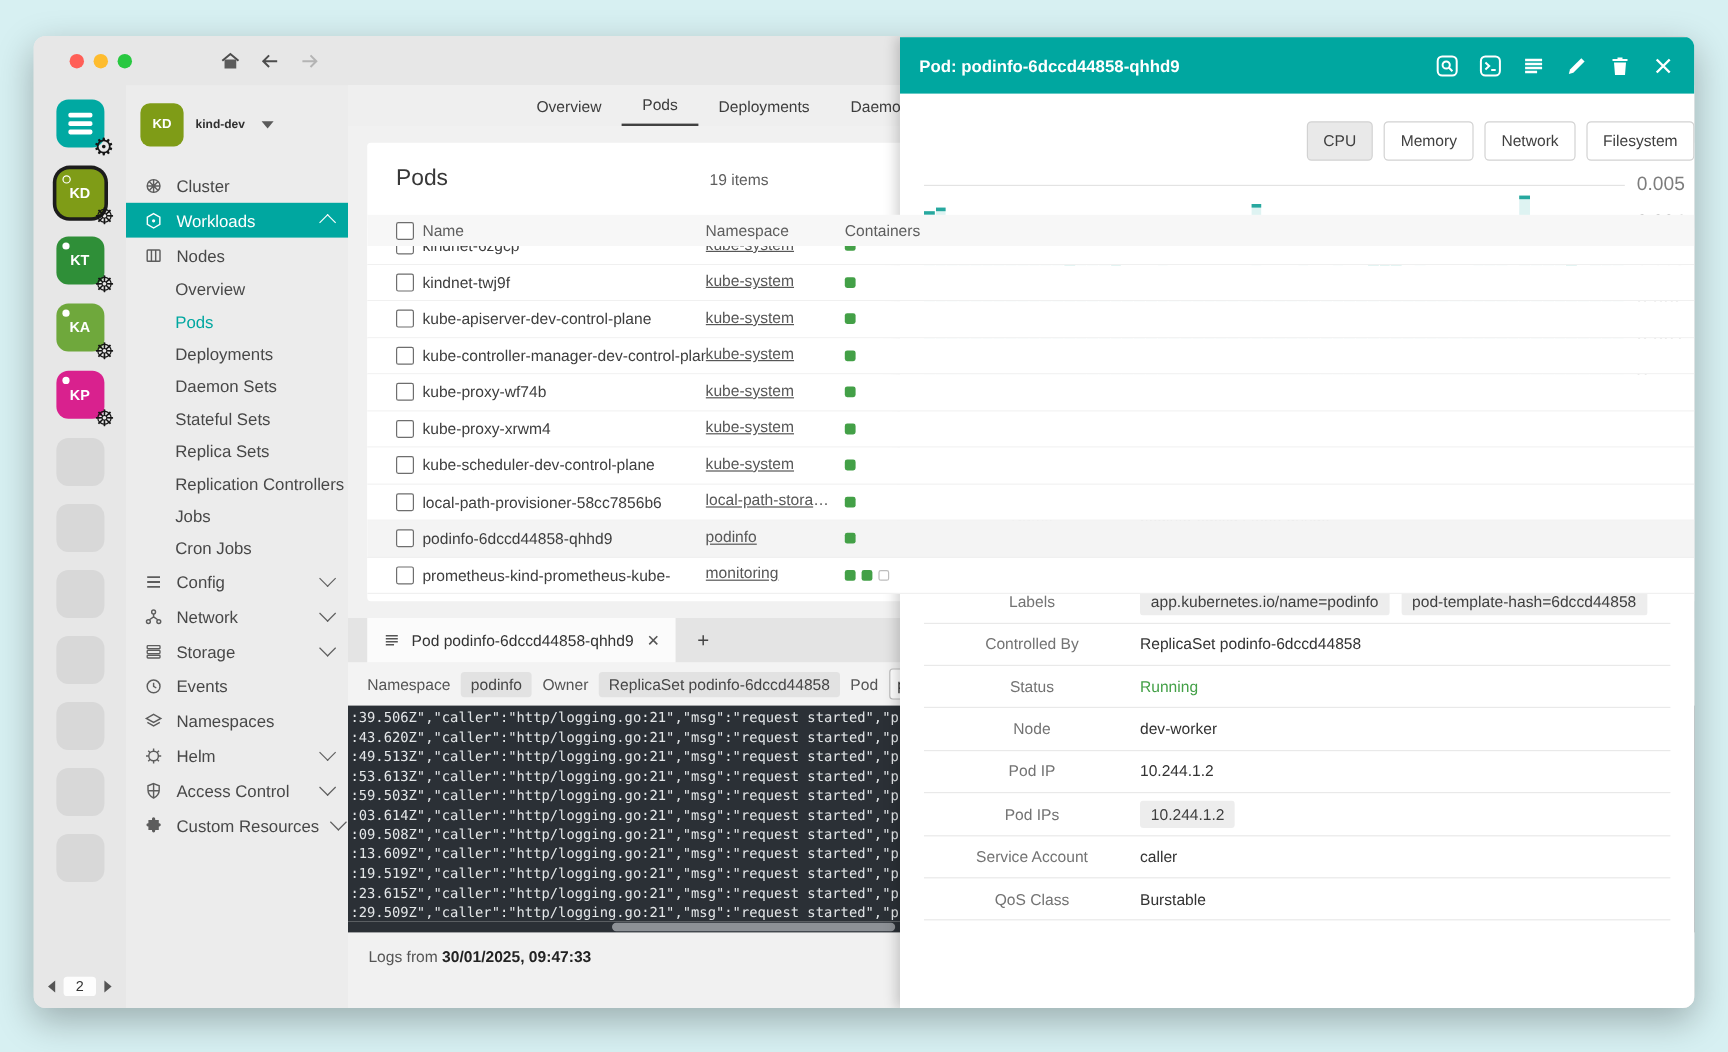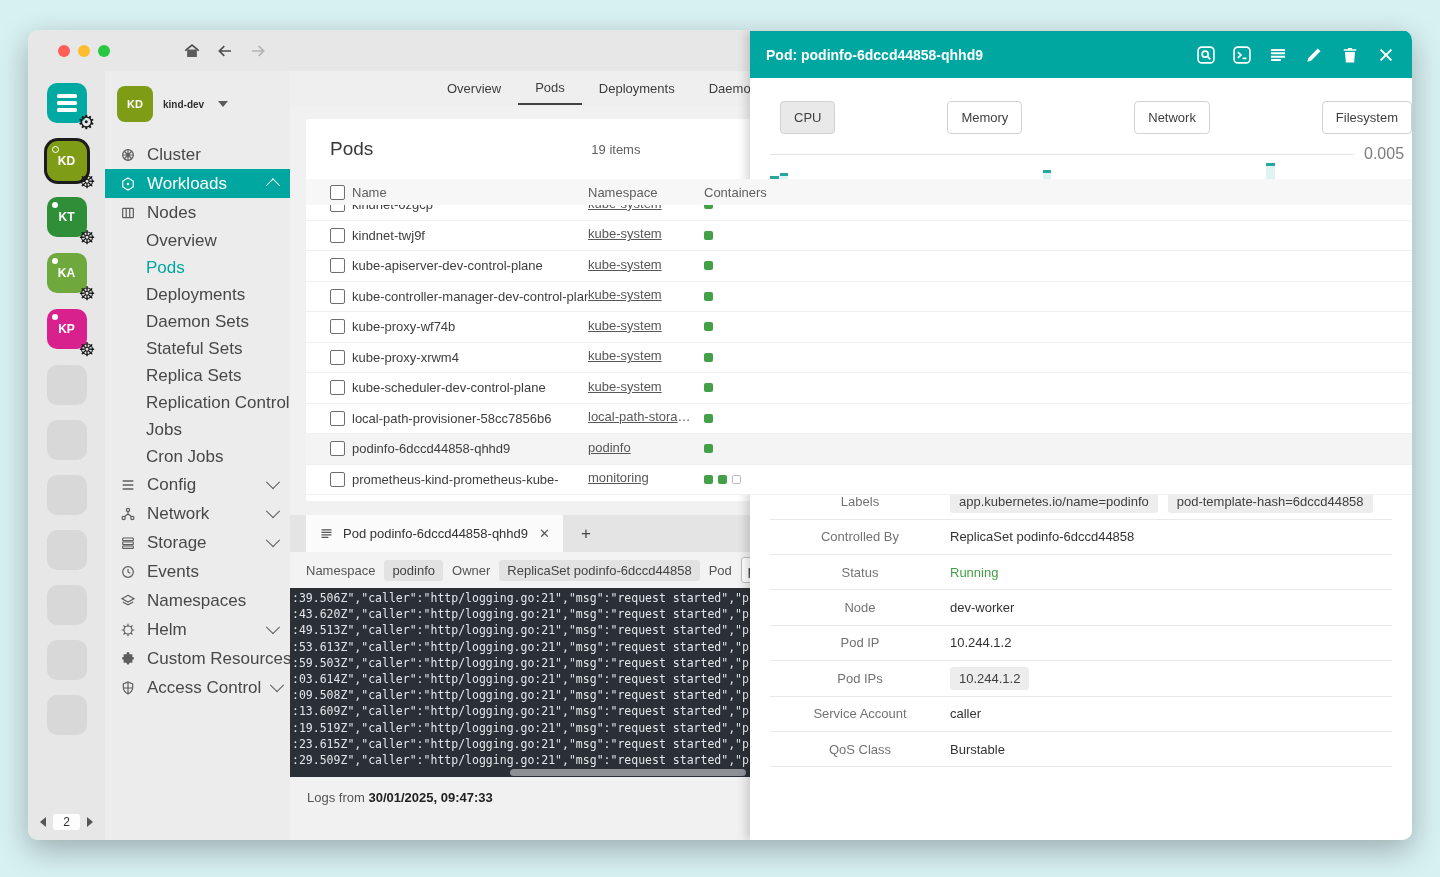--- a/index.html
+++ b/index.html
@@ -42,21 +42,21 @@
   .pager-arrow.right { border-left:6px solid #555; }
   .pager-page { background:#fdfdfd; border-radius:3px; padding:1px 10px; font-size:12px; color:#333; }
 
   
   .sidebar { position:absolute; left:77px; top:41px; width:185px; bottom:0; background:#ececec; }
   .cluster-sel { display:flex; align-items:center; gap:10px; padding:15px 12px 18px 12px; }
   .sel-badge { width:36px; height:36px; border-radius:8px; display:flex; align-items:center; justify-content:center;
     color:#fff; font-weight:bold; font-size:11px; }
   .sel-name { font-weight:bold; font-size:10px; color:#303030; }
   .sel-caret { width:0; height:0; border-left:5px solid transparent; border-right:5px solid transparent; border-top:6px solid #5a5a5a; margin-left:4px; }
-  .menu { font-size:17px; color:#484848; }
+  .menu { font-size:14px; color:#484848; }
   .menu-item { height:29px; display:flex; align-items:center; padding:0 12px 0 14px; gap:11px; cursor:default; }
   .menu-item .mi-icon { width:17px; height:17px; color:#5d5d5d; display:flex; align-items:center; justify-content:center; flex:none; }
   .menu-item .mi-icon svg { width:16px; height:16px; }
   .menu-item .mi-label { flex:1; white-space:nowrap; }
   .menu-item .chev { width:10px; height:10px; border-right:1.8px solid #5d5d5d; border-bottom:1.8px solid #5d5d5d; flex:none; }
   .chev.down { transform:rotate(45deg) translate(-2px,-2px); }
   .chev.up { transform:rotate(-135deg) translate(-1px,-1px); }
   .menu-item.active { background:#00a7a0; color:#fff; }
   .menu-item.active .mi-icon, .menu-item.active .chev { color:#fff; border-color:#fff; }
   .menu-sub { height:27px; display:flex; align-items:center; padding-left:41px; white-space:nowrap; }
@@ -104,21 +104,21 @@
   .dock-footer { height:64px; background:#f1f1f1; padding:13px 0 0 17px; font-size:13px; color:#555; }
   .dock-footer b { color:#222; }
 
   
   .drawer { position:absolute; left:722px; top:1px; width:662px; bottom:0; background:#fff; box-shadow:-3px 0 10px rgba(0,0,0,.18); }
   .drawer-header { height:47px; background:#00a7a0; display:flex; align-items:center; padding:0 16px; color:#fff; }
   .drawer-title { font-weight:bold; font-size:14px; flex:1; white-space:nowrap; }
   .d-icons { display:flex; align-items:center; gap:15px; }
   .d-icon { width:21px; height:21px; color:#fff; display:flex; align-items:center; justify-content:center; }
   .d-icon svg { width:20px; height:20px; }
-  .metric-tabs { margin-top:23px; display:flex; justify-content:space-between; gap:26px;margin-left:30px; }
+  .metric-tabs { margin-top:23px; display:flex; justify-content:flex-end; gap:9px;margin-left:30px; }
   .mtab { border:1px solid #d2d2d2; border-radius:4px; padding:8px 13px; font-size:13px; color:#3f3f3f; background:#fff; }
   .mtab.active { background:#e9e9e9; }
 
   .chart-wrap { position:relative; margin:20px 58px 0 20px; height:158px; }
   .plot { position:absolute; inset:0; }
   .gridline { position:absolute; left:0; right:0; height:1px; background:#e3e3e3; }
   .bars { position:absolute; inset:0; display:flex; align-items:flex-end; }
   .bar { flex:1; margin-right:1px; background:rgba(0,160,152,0.13); border-top:3px solid #27a89f; }
   .ylabels { position:absolute; left:100%; top:0; bottom:0; width:50px; }
   .ylab { position:absolute; left:10px; transform:translateY(-50%); font-size:16px; color:#7d7d7d; }
@@ -316,35 +316,35 @@
             <svg viewBox="0 0 24 24" fill="none" stroke="currentColor" stroke-width="1.8">
               <circle cx="12" cy="12" r="6"></circle>
               <path d="M12 2.5V6M12 18v3.5M2.5 12H6M18 12h3.5M5.3 5.3l2.5 2.5M16.2 16.2l2.5 2.5M18.7 5.3l-2.5 2.5M7.8 16.2l-2.5 2.5"></path>
             </svg>
           </span>
           <span class="mi-label">Helm</span>
           <span class="chev down"></span>
         </div>
         <div class="menu-item">
           <span class="mi-icon">
-            <svg viewBox="0 0 24 24" fill="none" stroke="currentColor" stroke-width="2">
-              <path d="M10 3.5a2 2 0 014 0V5h4.5v4H19a2 2 0 010 4h-.5v4.5H14v1a2 2 0 01-4 0v-1H5.5V13H5a2 2 0 010-4h.5V5H10z" fill="currentColor" stroke="none"></path>
-            </svg>
-          </span>
-          <span class="mi-label">Custom Resources</span>
-          <span class="chev down"></span>
-        </div>
-        <div class="menu-item">
-          <span class="mi-icon">
             <svg viewBox="0 0 24 24" fill="none" stroke="currentColor" stroke-width="1.8">
               <path d="M12 3l7 2.8v5.2c0 4.4-2.9 8-7 10-4.1-2-7-5.6-7-10V5.8z"></path>
               <path d="M12 3v18M5 12h14"></path>
             </svg>
           </span>
           <span class="mi-label">Access Control</span>
+          <span class="chev down"></span>
+        </div>
+        <div class="menu-item">
+          <span class="mi-icon">
+            <svg viewBox="0 0 24 24" fill="none" stroke="currentColor" stroke-width="2">
+              <path d="M10 3.5a2 2 0 014 0V5h4.5v4H19a2 2 0 010 4h-.5v4.5H14v1a2 2 0 01-4 0v-1H5.5V13H5a2 2 0 010-4h.5V5H10z" fill="currentColor" stroke="none"></path>
+            </svg>
+          </span>
+          <span class="mi-label">Custom Resources</span>
           <span class="chev down"></span>
         </div>
       </div>
   </div>
 
   <div class="main">
     <div class="tabs-row" id="main-tabs">
         <div class="tab">Overview</div>
         <div class="tab active">Pods</div>
         <div class="tab">Deployments</div>

